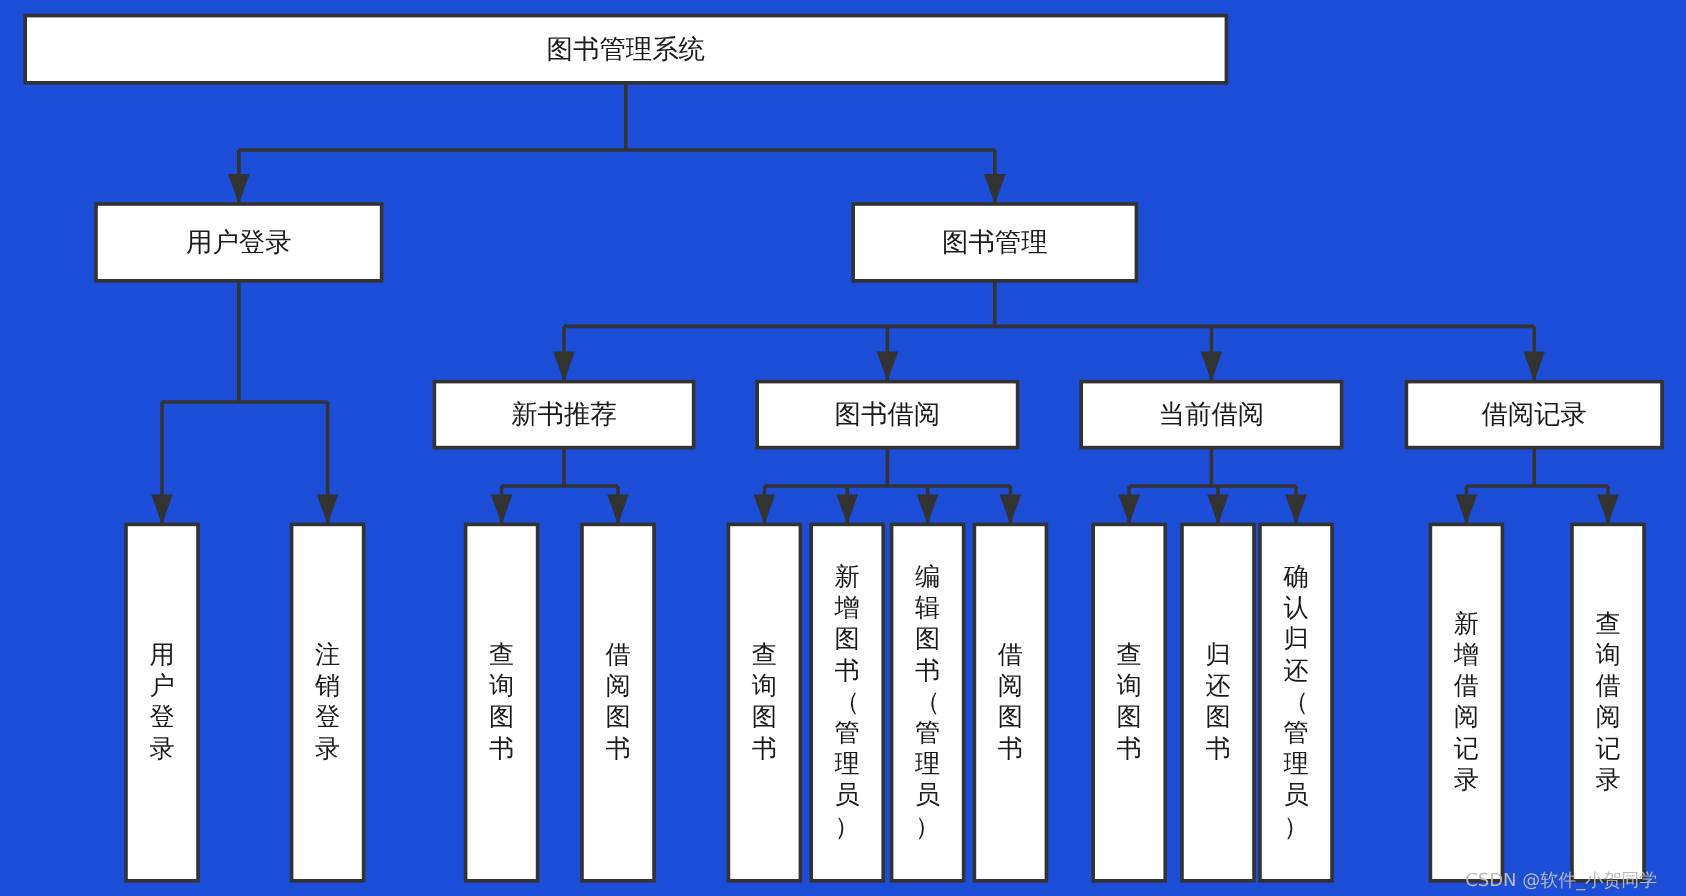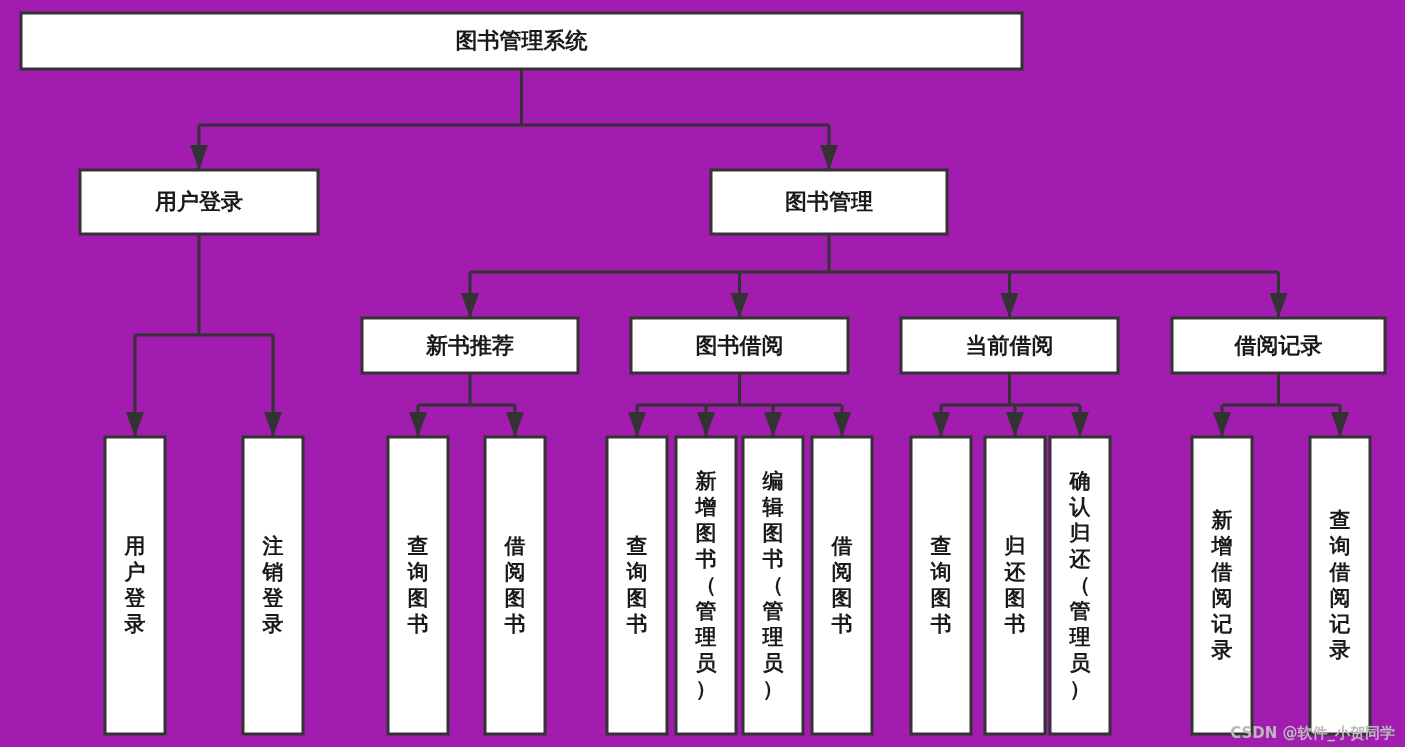--- a/index.html
+++ b/index.html
@@ -1,29 +1,29 @@
 <!DOCTYPE html>
 <html><head>
 <meta charset="utf-8">
 <style>
   html,body{margin:0;padding:0;background:#ffffff;}
   body{width:1405px;height:747px;overflow:hidden;
        font-family:"DejaVu Sans","Liberation Sans",sans-serif;}
-  #diagram-root{position:relative;width:1405px;height:747px;background:#a21caf;font-weight:bold;}
+  #diagram-root{position:relative;width:1405px;height:747px;background:#1d4ed8;}
   svg.layer{position:absolute;left:0;top:0;width:1405px;height:747px;}
   .node-box{fill:#ffffff;stroke:#333333;stroke-width:3;}
   .link{stroke:#333333;stroke-width:3;fill:none;stroke-linecap:butt;}
   .arrow-head{fill:#333333;stroke:none;}
   .node-label-h{font-family:"DejaVu Sans","Liberation Sans",sans-serif;
                 font-size:22px;fill:#1a1a1a;text-anchor:middle;
                 dominant-baseline:middle;}
   .node-label-v{font-family:"DejaVu Sans","Liberation Sans",sans-serif;
                 font-size:21px;fill:#1a1a1a;text-anchor:middle;
                 dominant-baseline:middle;}
-  .watermark{position:absolute;right:10px;bottom:4px;font-size:15px;
+  .watermark{position:absolute;right:24px;bottom:4px;font-size:15px;
              color:#b9b9b9;font-family:"DejaVu Sans","Liberation Sans",sans-serif;
              white-space:nowrap;}
 </style>
 </head>
 <body>
 
 <div id="diagram-root">
   <svg class="layer" viewBox="0 0 1405 747">
     <g id="links-group">
         <path d="M521.5 69 L521.5 125" class="link"></path>

